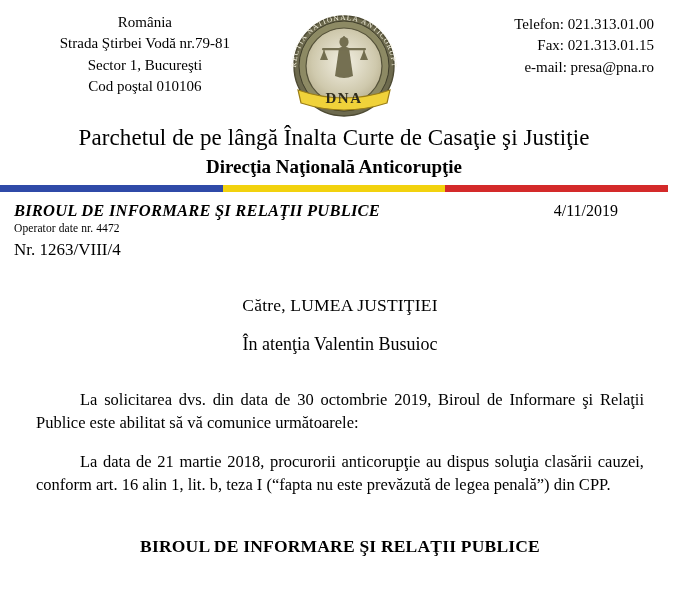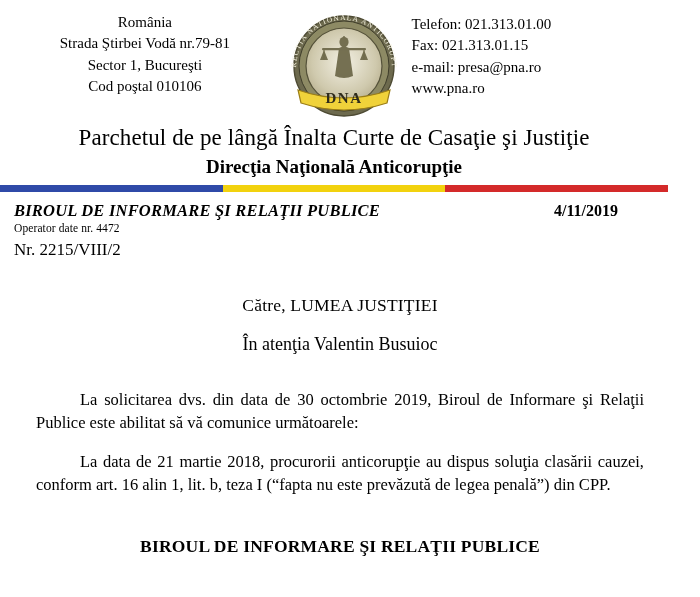--- a/index.html
+++ b/index.html
@@ -34,21 +34,21 @@
     line-height: 1.42;
     white-space: nowrap;
   }
   .lh-left {
     width: 270px;
     text-align: center;
     padding-top: 4px;
   }
   .lh-right {
     width: 250px;
-    text-align: left;
+    text-align: right;
     padding-top: 6px;
   }
   .lh-center {
     width: 140px;
     display: flex;
     justify-content: center;
     align-items: flex-start;
   }
 
   
@@ -98,21 +98,20 @@
   }
   .ref-office {
     font-size: 16.5px;
     font-style: italic;
     font-weight: bold;
     letter-spacing: .2px;
   }
   .ref-date {
     font-size: 16px;
     padding-right: 36px;
-    font-weight: bold;
   }
   .ref-operator {
     font-size: 11.5px;
     margin-top: 1px;
     letter-spacing: .1px;
   }
   .ref-nr {
     font-size: 17px;
     margin-top: 6px;
   }
@@ -208,41 +207,40 @@
             <text x="60" y="95" text-anchor="middle" font-family="Liberation Serif, serif" font-size="15" font-weight="bold" fill="#2e2b1c" letter-spacing="1.5">DNA</text>
           </g>
         </svg>
       </div>
     </div>
 
     <div class="lh-col lh-right">
       <div>Telefon: 021.313.01.00</div>
       <div>Fax: 021.313.01.15</div>
       <div>e-mail: presa@pna.ro</div>
-      <div>www.pna.ro</div>
     </div>
 
   </div>
 
   <div class="hdr-title">Parchetul de pe lângă Înalta Curte de Casaţie şi Justiţie</div>
   <div class="hdr-title-2">Direcţia Naţională Anticorupţie</div>
 
   <div class="tricolor">
     <div class="tri-seg" style="background:#2f4aa8"></div>
     <div class="tri-seg" style="background:#f2d20e"></div>
     <div class="tri-seg" style="background:#d42a2a"></div>
   </div>
 
   <div class="refblock">
     <div class="ref-row1">
       <div class="ref-office">BIROUL DE INFORMARE ŞI RELAŢII PUBLICE</div>
       <div class="ref-date">4/11/2019</div>
     </div>
     <div class="ref-operator">Operator date nr. 4472</div>
-    <div class="ref-nr">Nr.  2215/VIII/2</div>
+    <div class="ref-nr">Nr.  1263/VIII/4</div>
   </div>
 
   <div class="body">
     <div class="addressee">Către,  LUMEA JUSTIŢIEI</div>
     <div class="attention">În atenţia Valentin Busuioc</div>
     <div class="para">La solicitarea  dvs. din data de 30 octombrie 2019, Biroul de Informare şi Relaţii Publice este abilitat să vă comunice următoarele:</div>
     <div class="para second">La data de 21 martie 2018, procurorii anticorupţie au dispus soluţia clasării cauzei, conform art. 16 alin 1, lit. b, teza I (“fapta nu este prevăzută de legea penală”) din CPP.</div>
     <div class="signature">BIROUL DE INFORMARE ŞI RELAŢII PUBLICE</div>
   </div>
 

